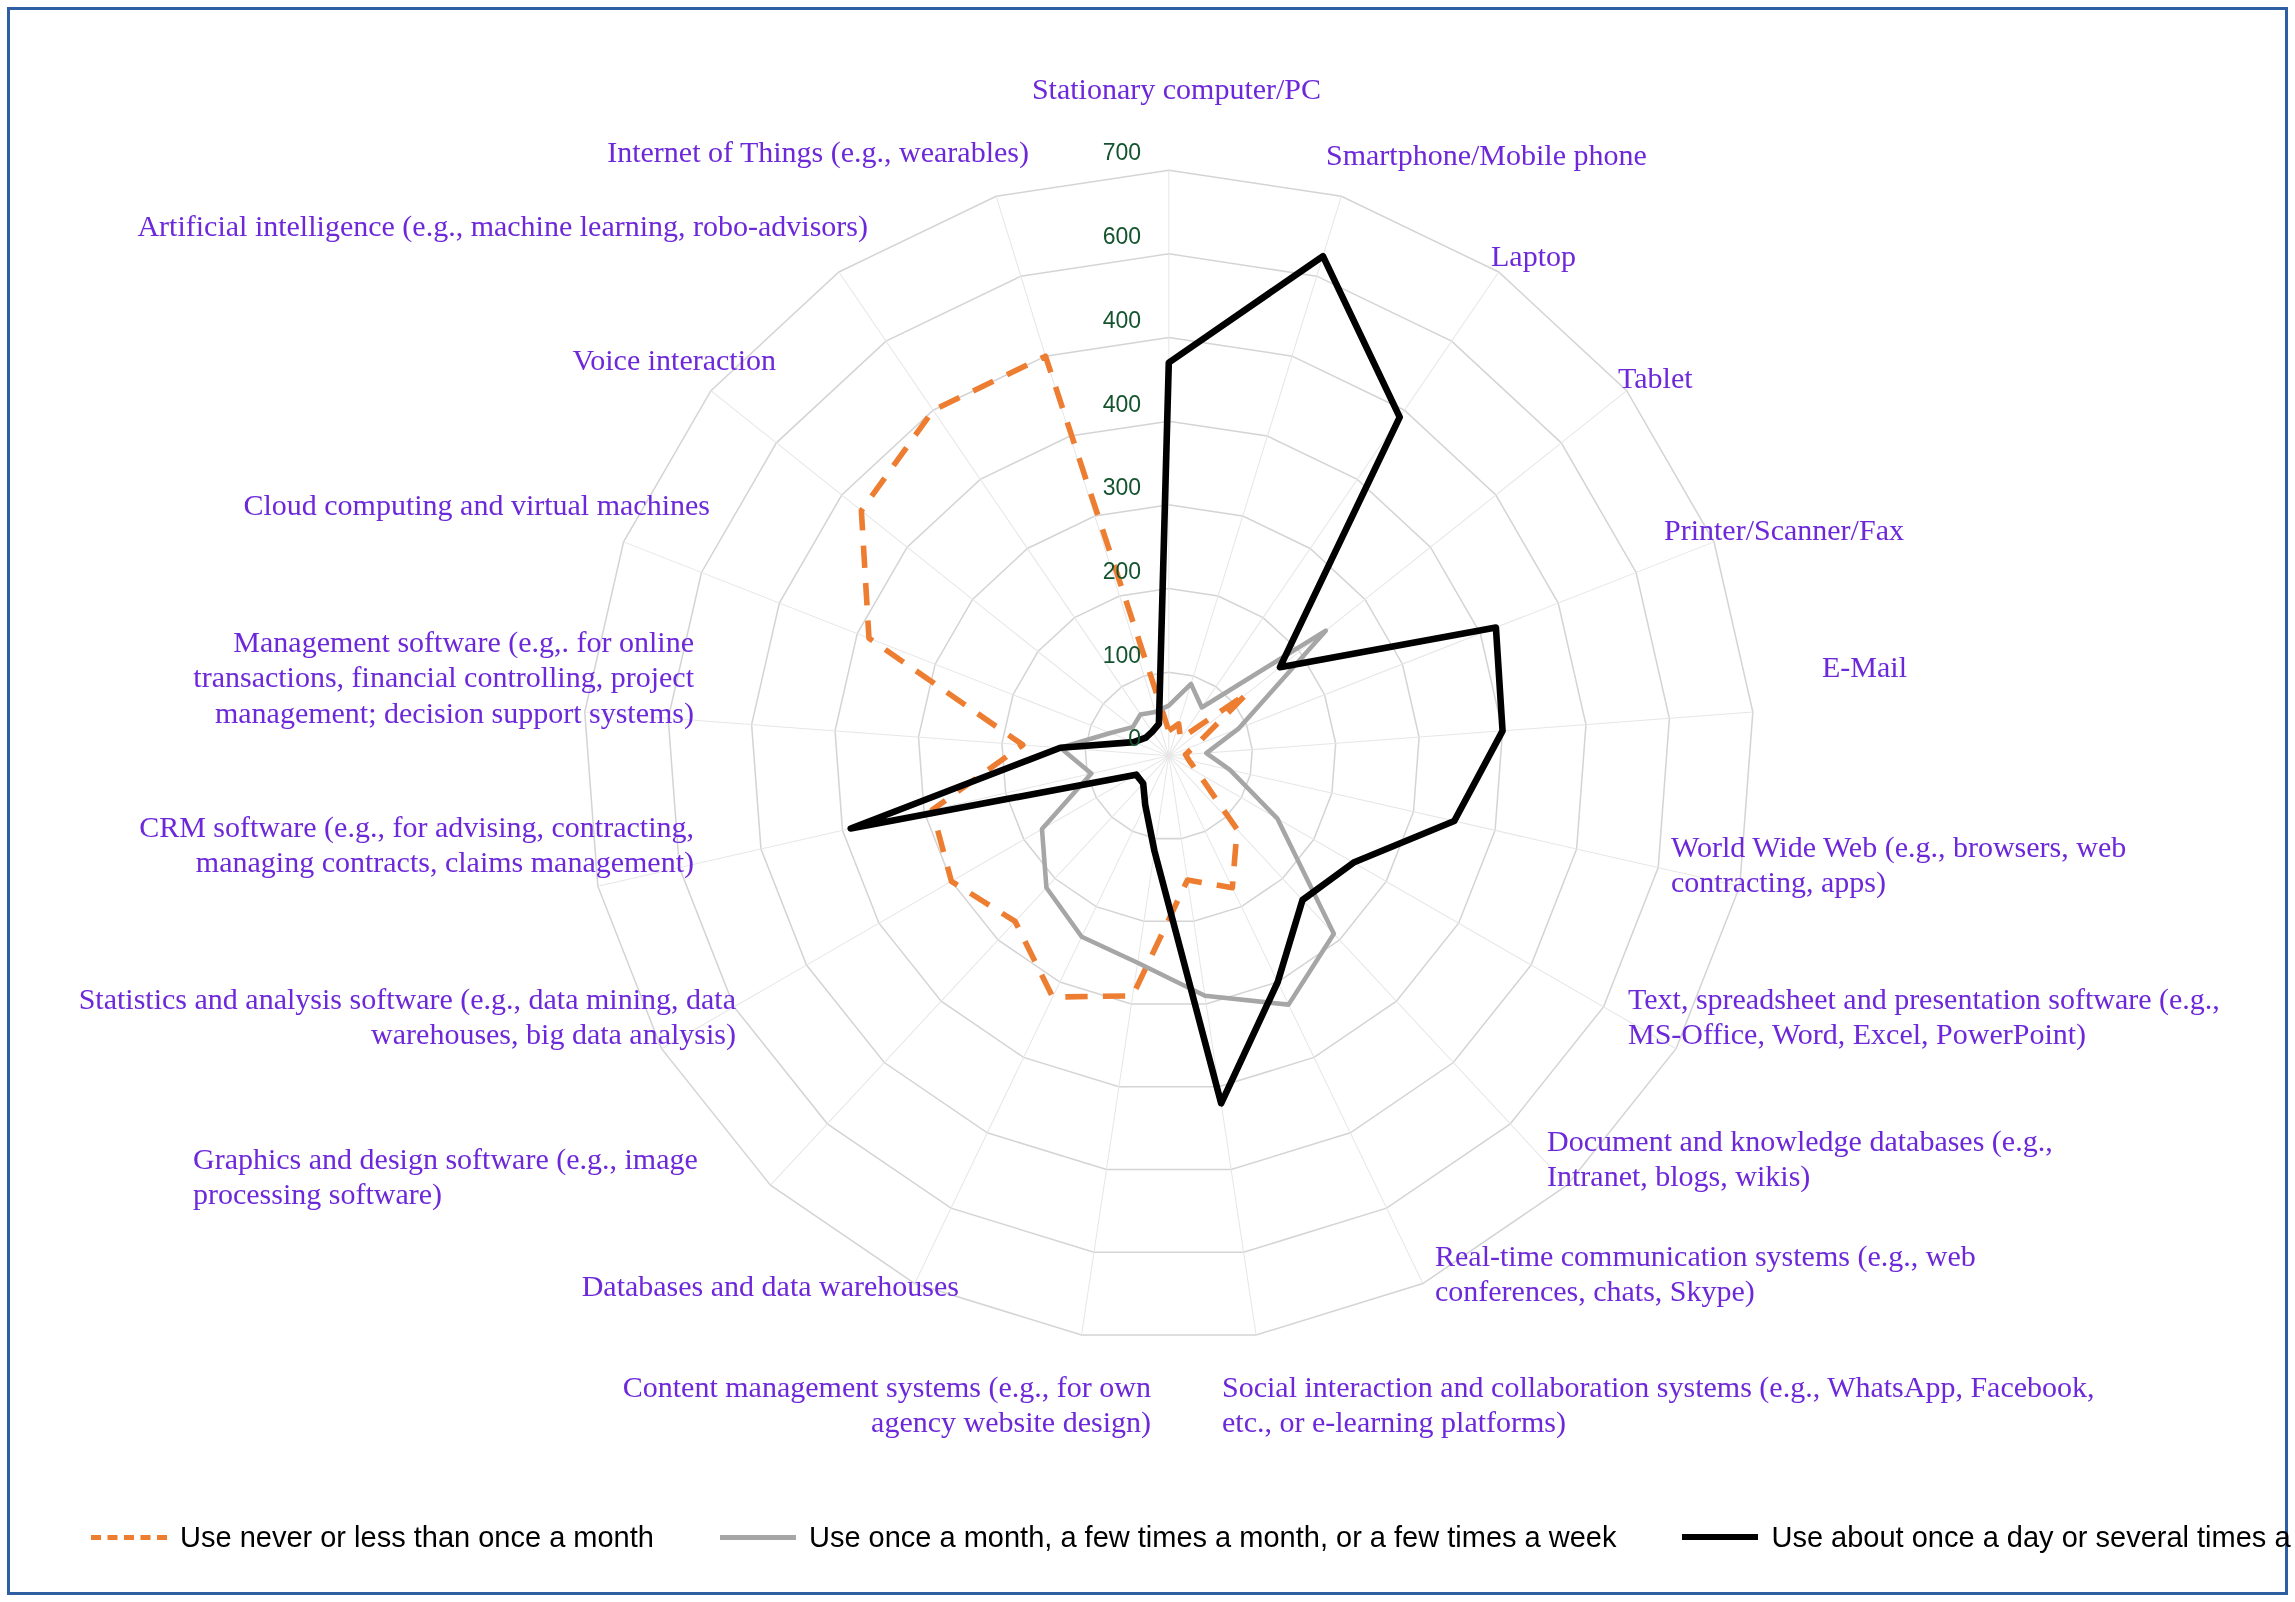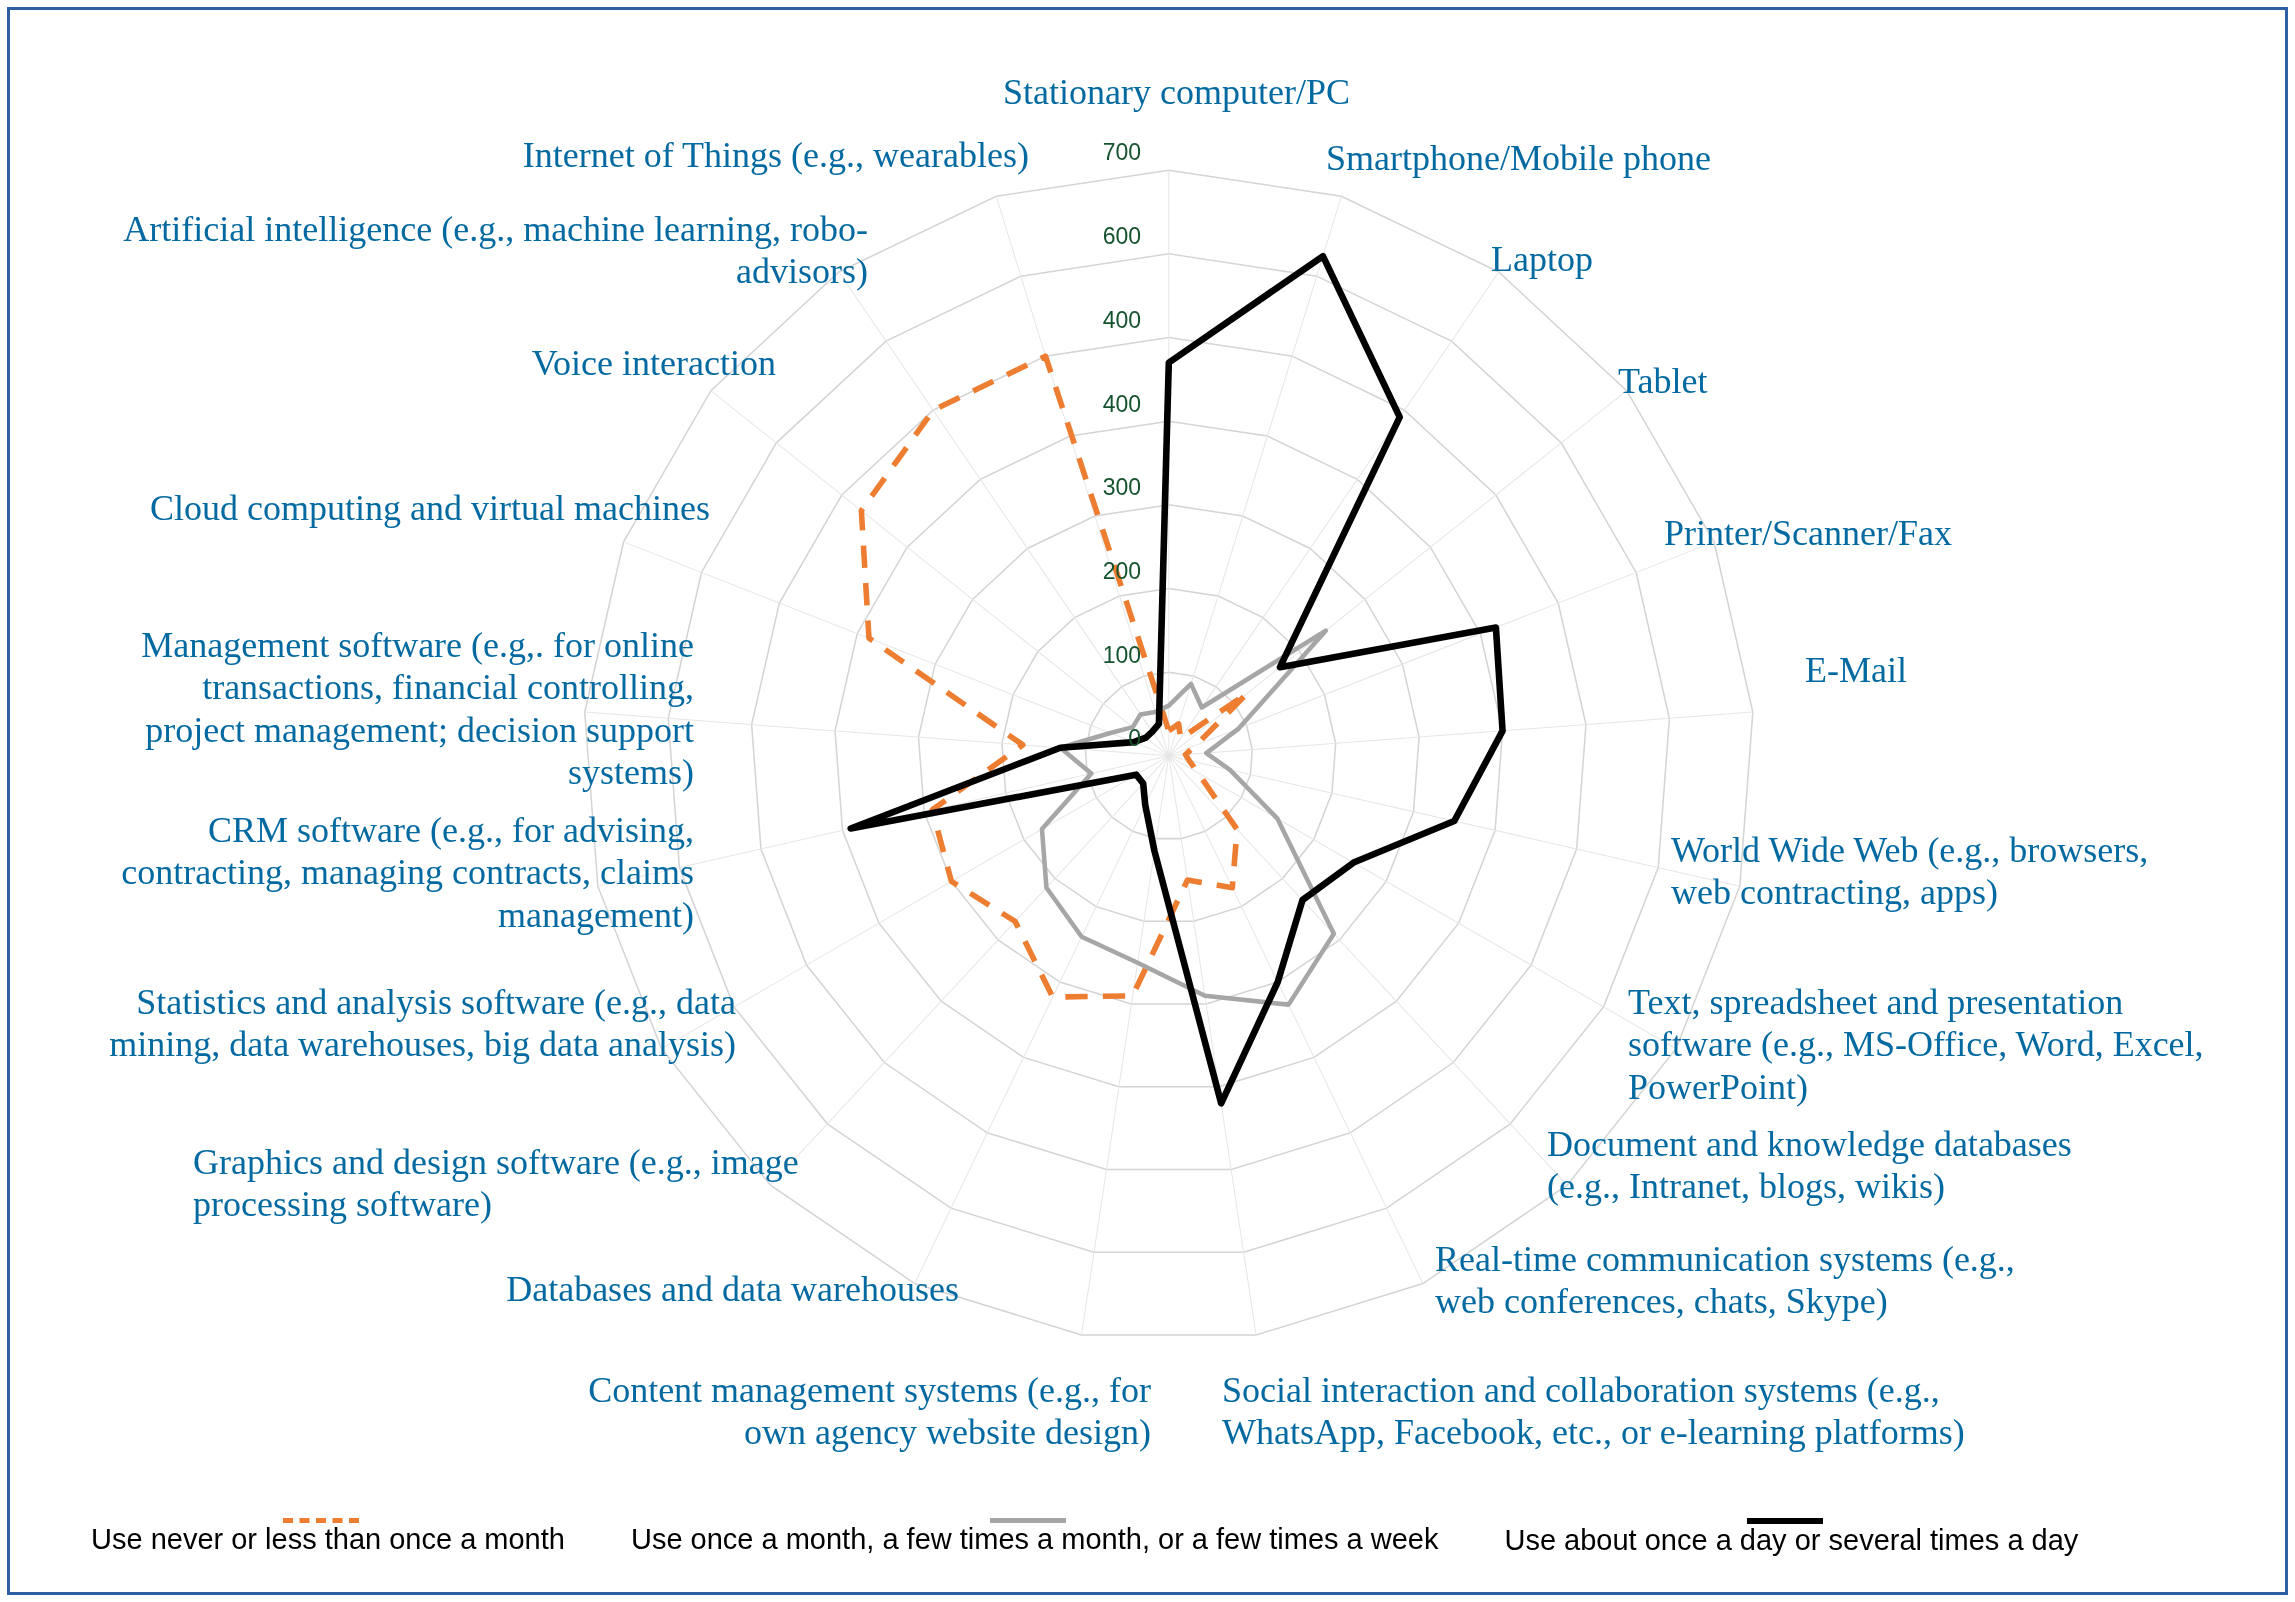--- a/index.html
+++ b/index.html
@@ -37,22 +37,22 @@
   svg.radar {
     position: absolute;
     left: 0;
     top: 0;
     width: 2295px;
     height: 1603px;
     overflow: visible;
   }
   .axis-label {
     position: absolute;
-    font-size: 36px;
-    color: #0369a1;
+    font-size: 30px;
+    color: #6d28d9;
     line-height: 1.18;
     font-family: "Liberation Serif", serif;
   }
   .tick-label {
     position: absolute;
     font-size: 23px;
     color: #14532d;
     font-family: "Liberation Sans", sans-serif;
     text-align: right;
   }
@@ -61,21 +61,20 @@
     left: 91px;
     top: 1514px;
     width: 2120px;
     height: 46px;
     display: flex;
     flex-direction: row;
     align-items: center;
   }
   .legend-item {
     display: flex;
-    flex-direction: column;
     align-items: center;
     margin-right: 66px;
   }
   .legend-swatch {
     width: 76px;
     height: 0;
     margin-right: 13px;
     flex: none;
   }
   .legend-text {

